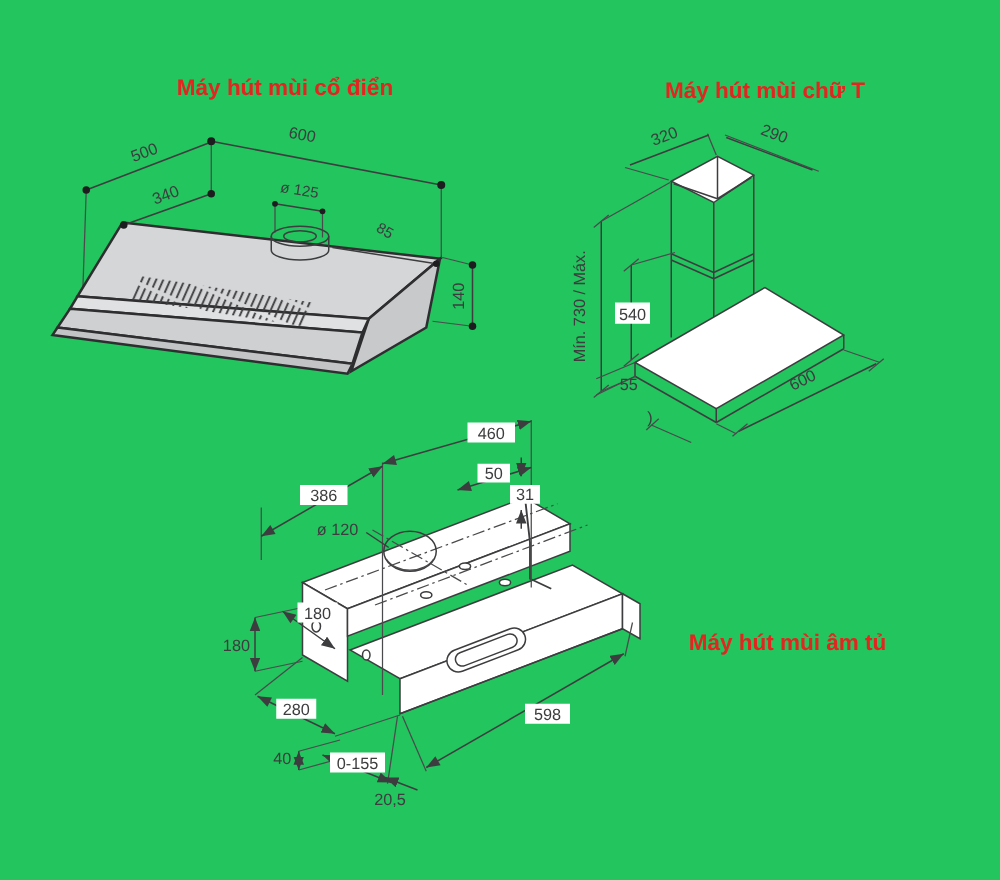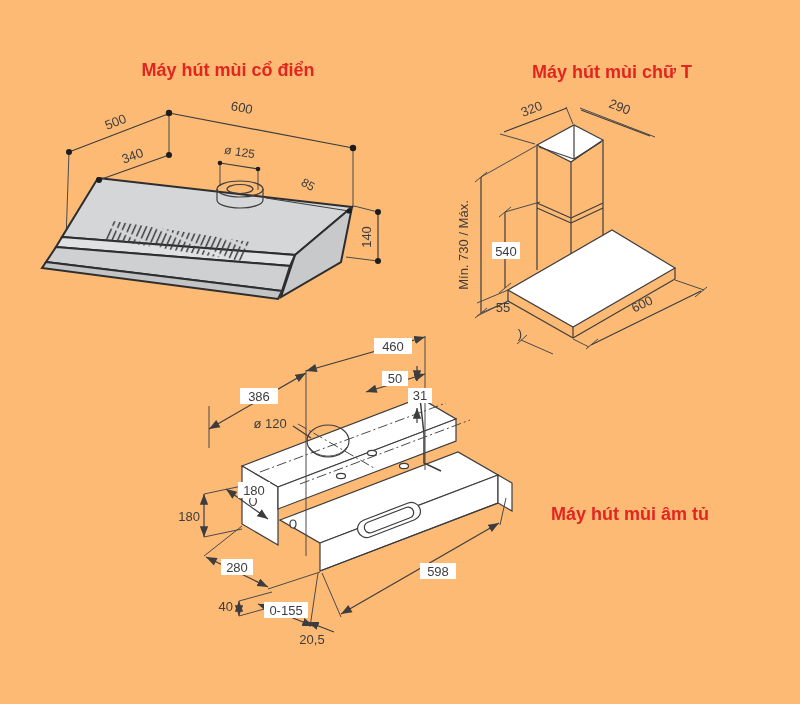--- a/index.html
+++ b/index.html
@@ -1,16 +1,16 @@
 <!DOCTYPE html>
 <html><head>
 <meta charset="utf-8">
 <style>
   html,body{margin:0;padding:0;background:#ffffff;}
-  .sheet{position:relative;width:800px;height:704px;background:#fdba74;overflow:hidden;
+  .sheet{position:relative;width:800px;height:704px;background:#22c55e;overflow:hidden;
          font-family:"Liberation Sans",sans-serif;}
   svg{display:block;}
   text{font-family:"Liberation Sans",sans-serif;fill:#3d3d3f;}
   .dim{font-size:13px;}
   .dimsmall{font-size:12px;}
   .title{font-size:18px;font-weight:bold;fill:#e32520;}
   .ln{stroke:#3d3d3f;stroke-width:1.2;fill:none;}
   .lnthin{stroke:#4a4a4c;stroke-width:1;fill:none;}
   .body{stroke:#2e2e30;stroke-width:2;}
   .dot{fill:#1d1d1f;}

